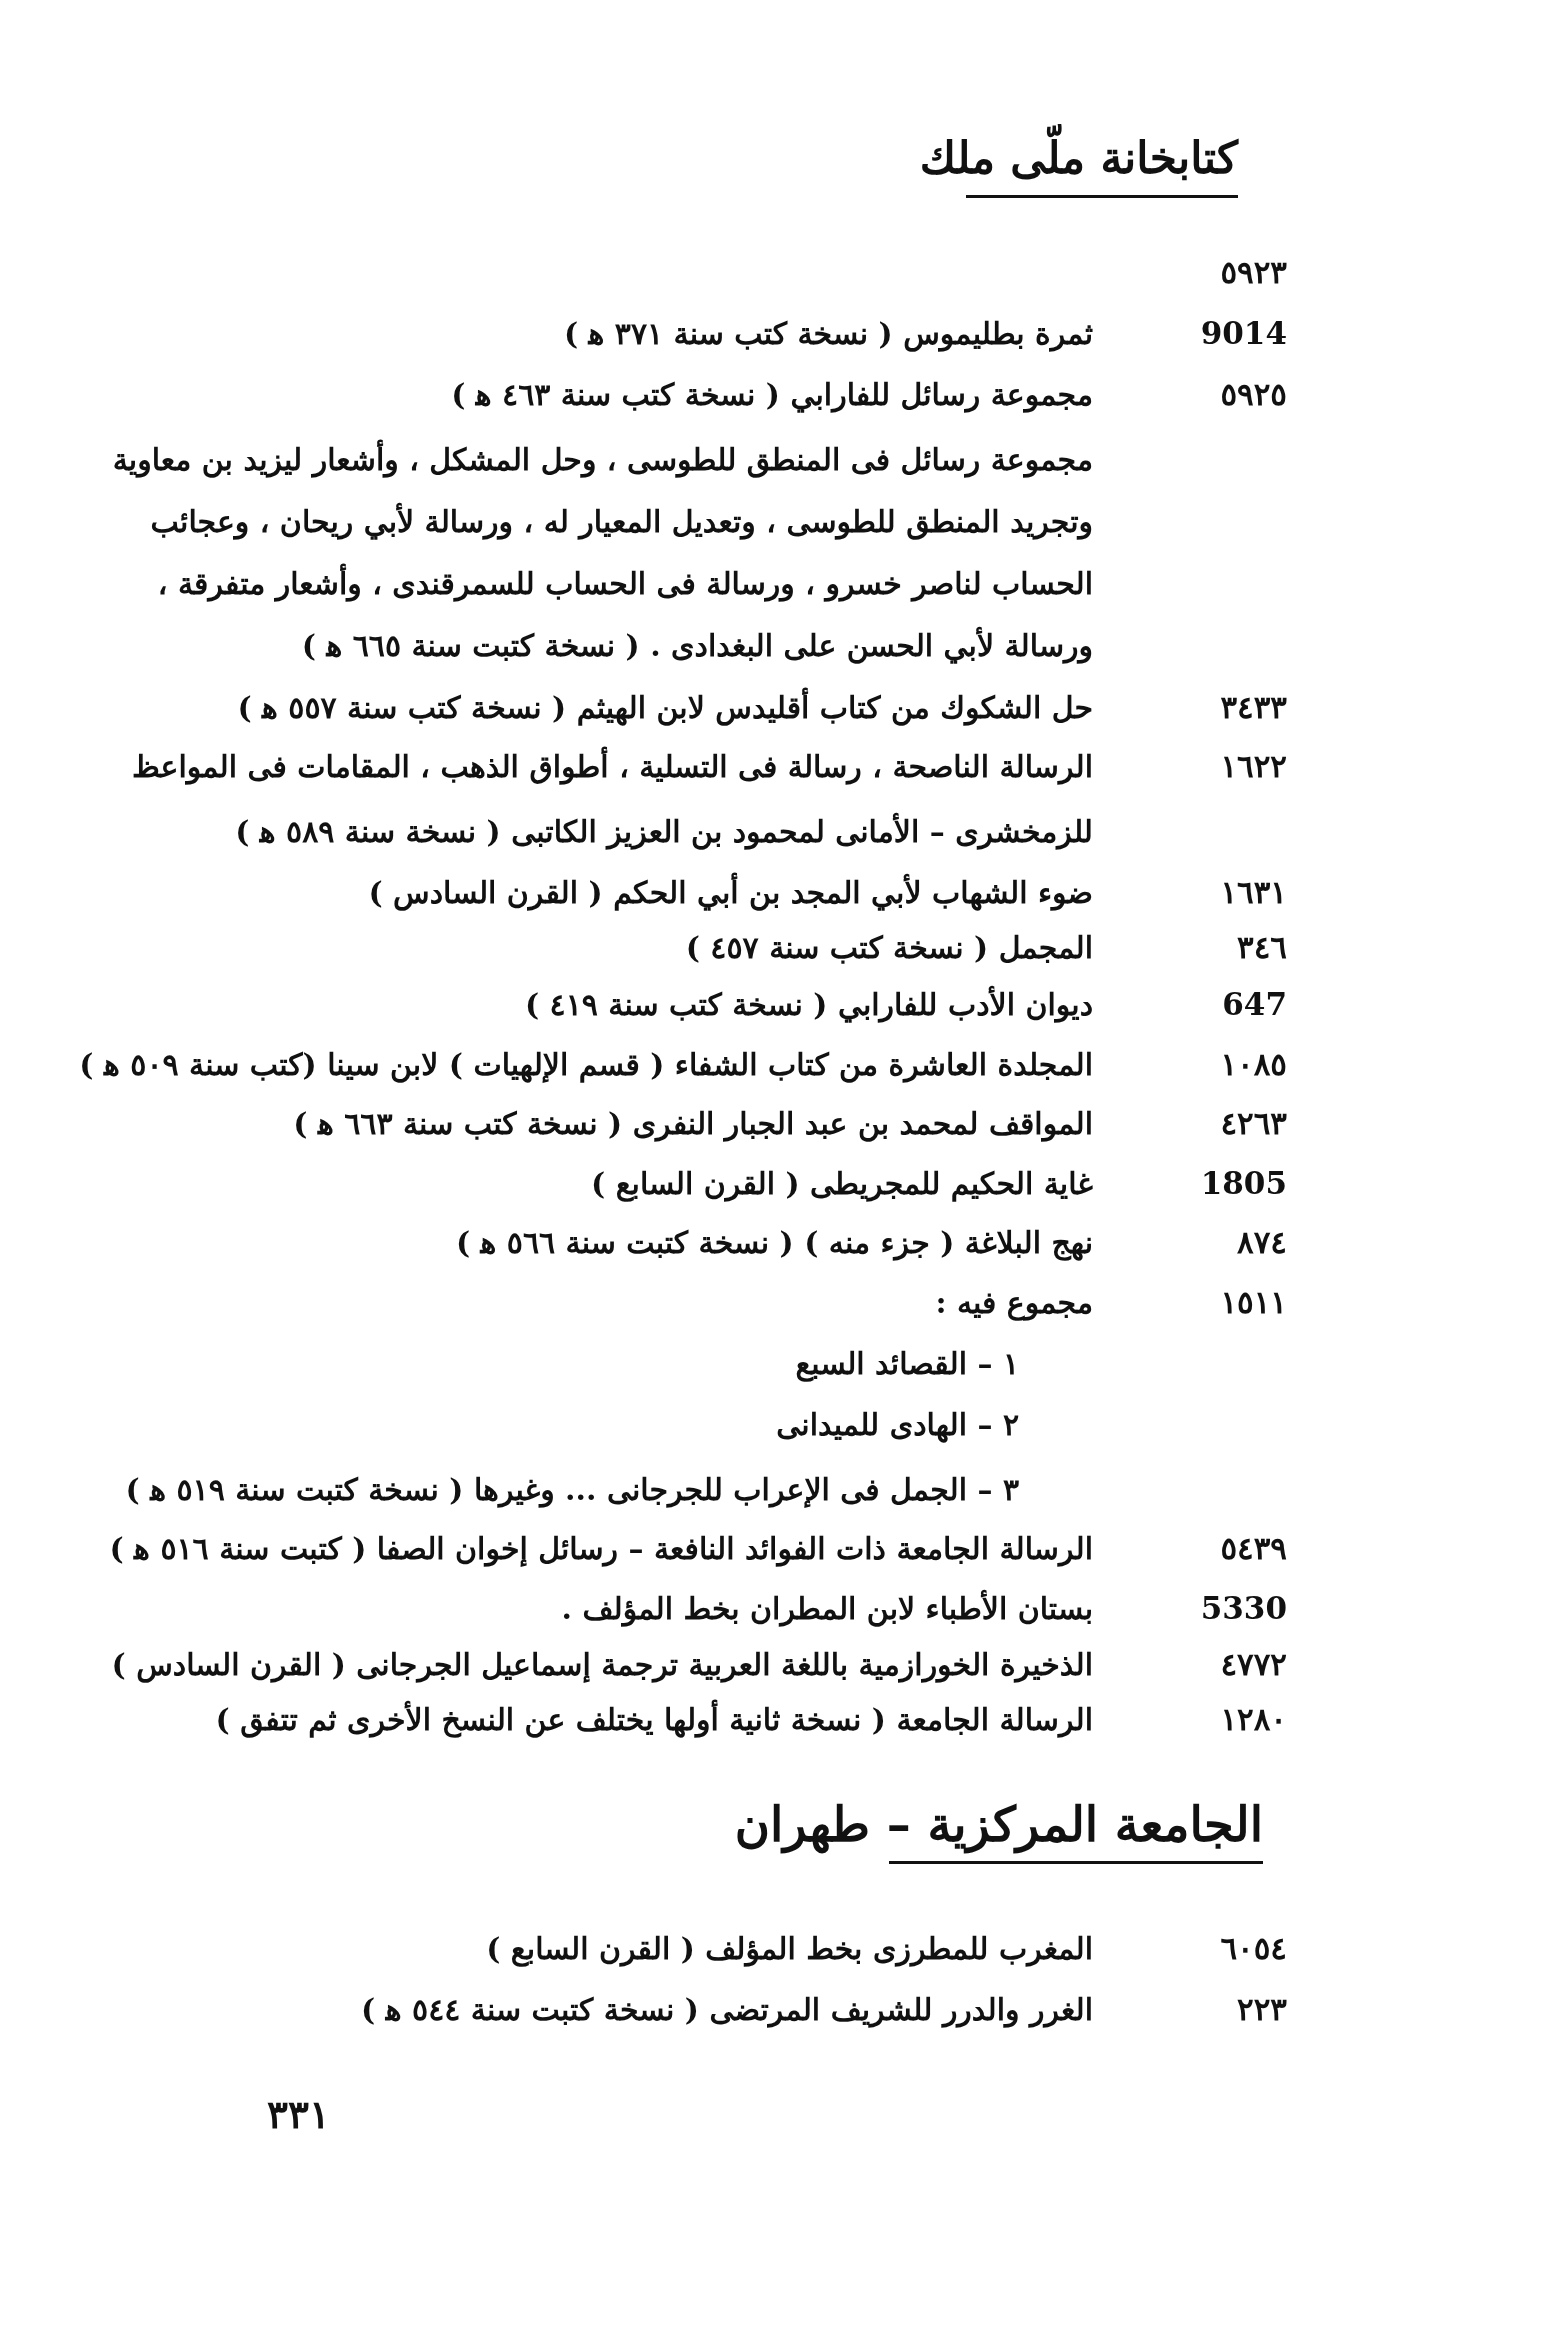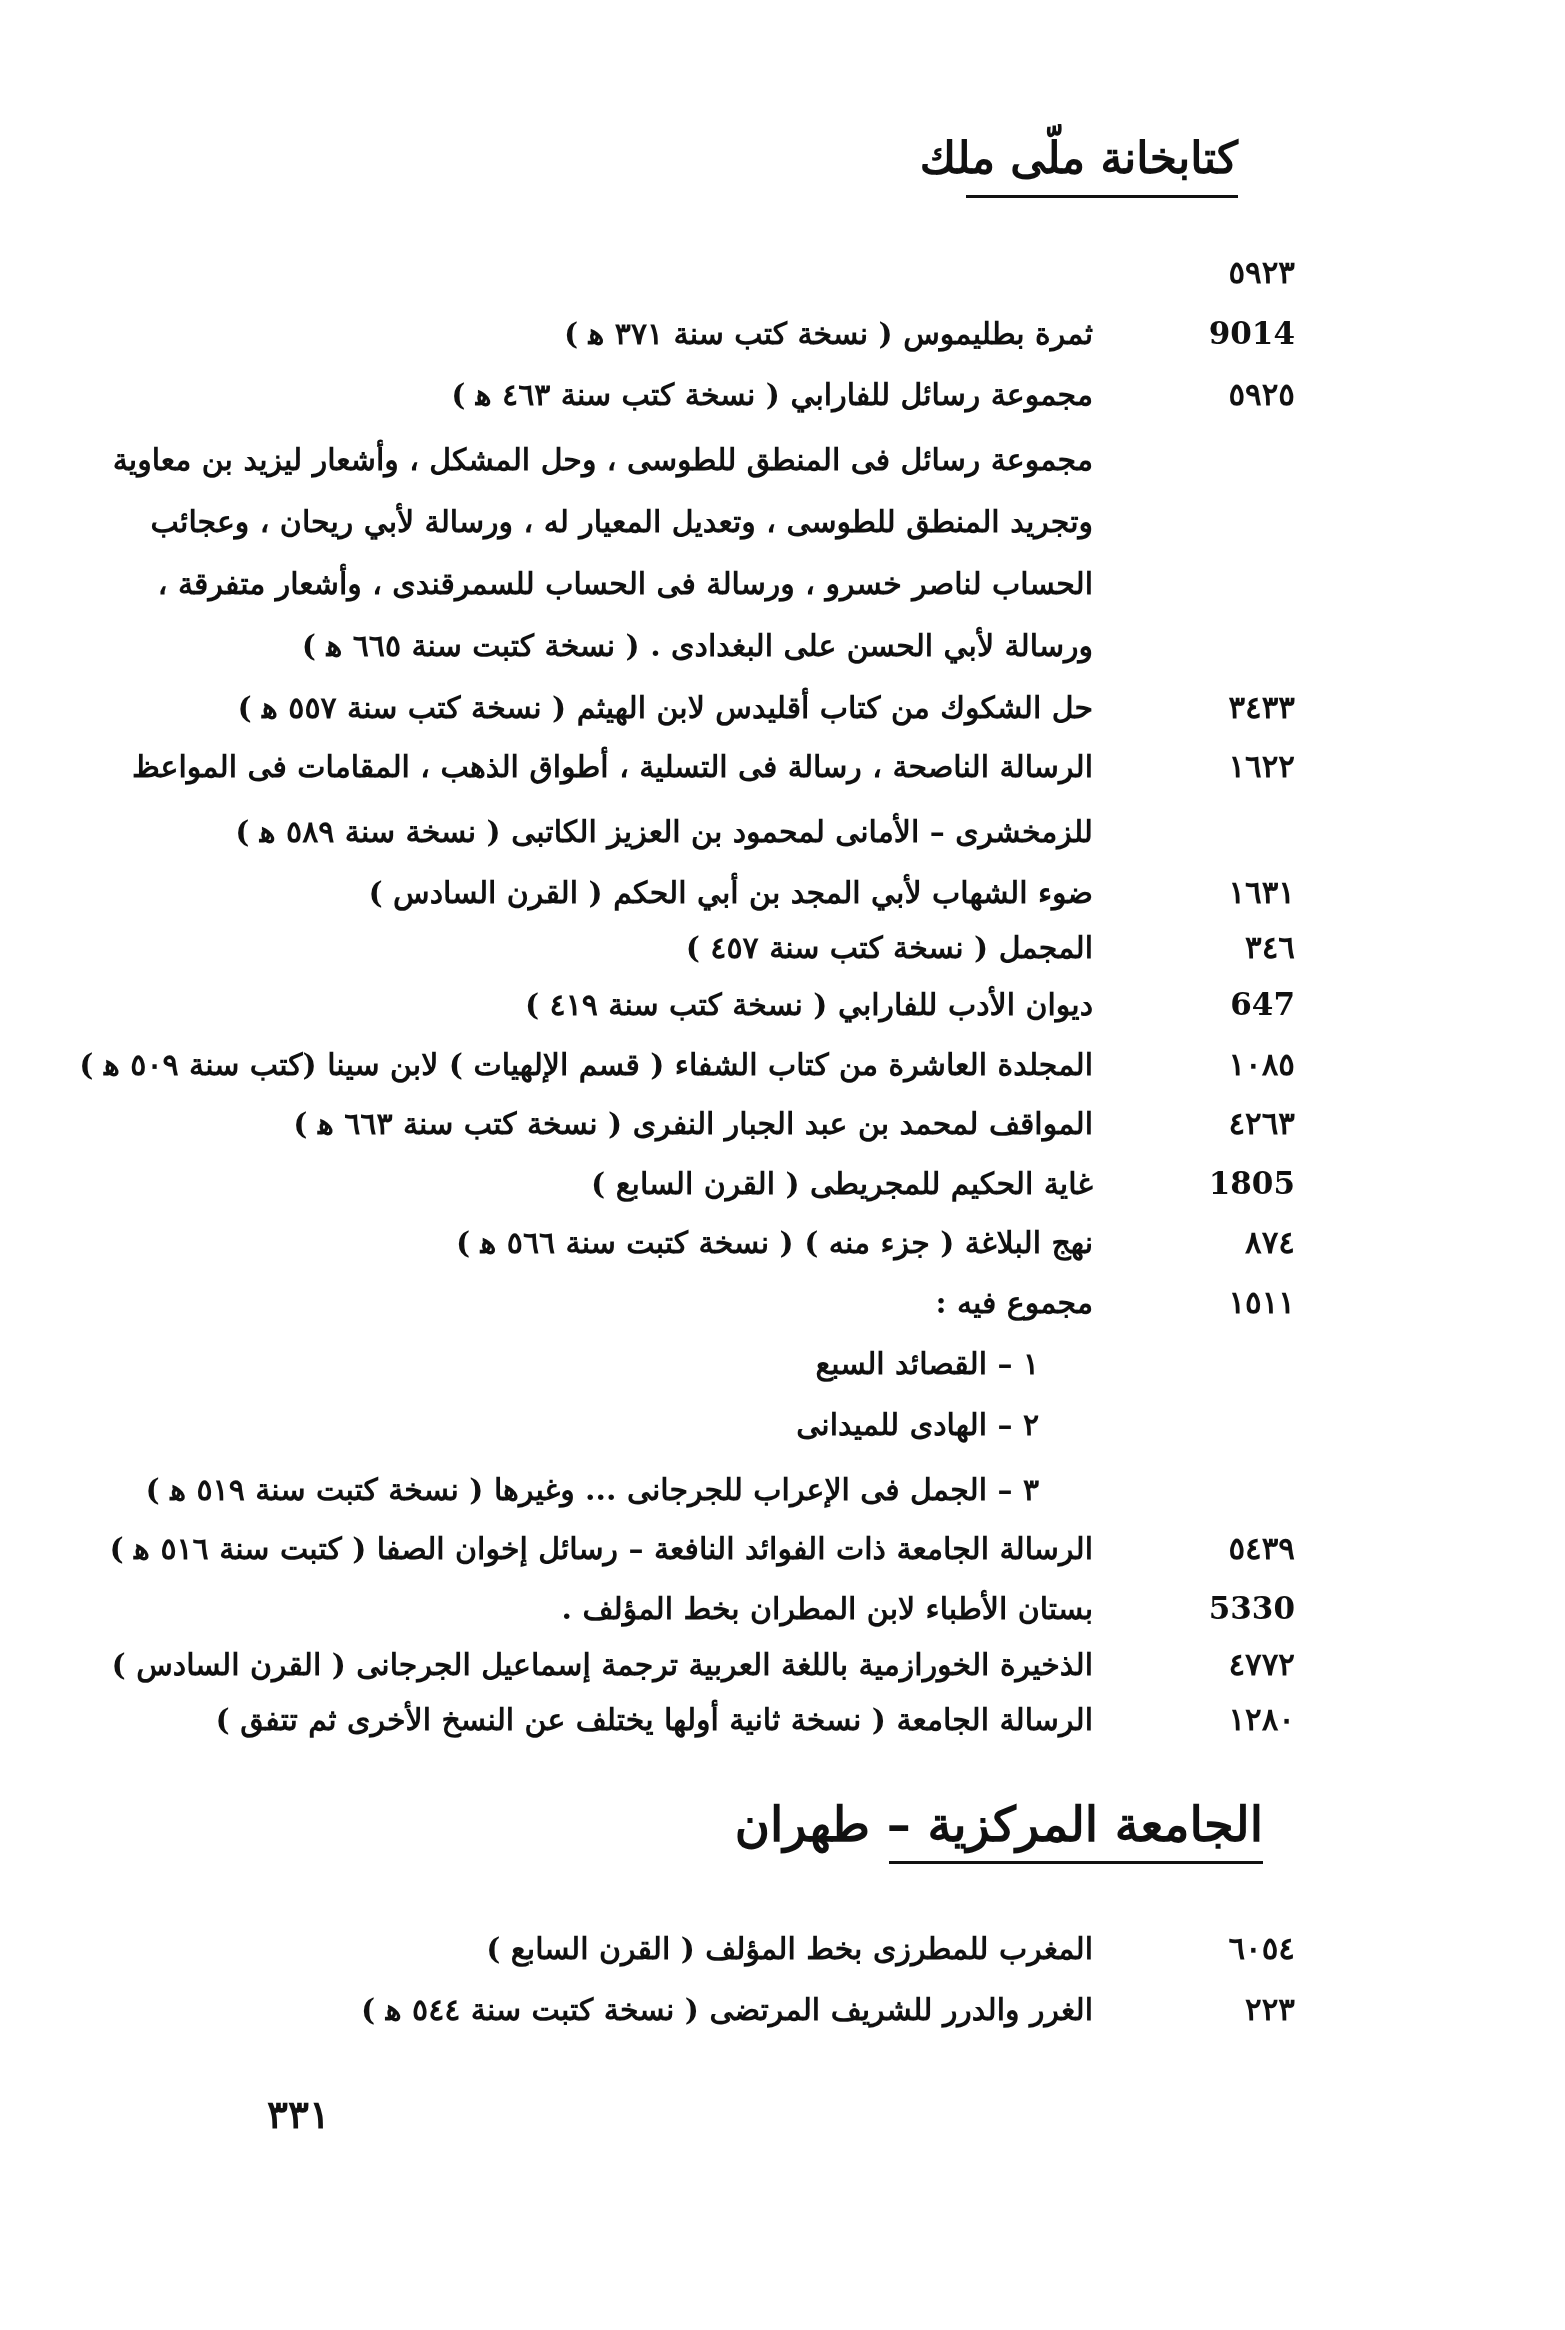--- a/index.html
+++ b/index.html
@@ -9,29 +9,29 @@
   }
   .page { position: absolute; inset: 0; direction: rtl; margin-left: 12px; }
   .header {
     position: absolute; top: 128px; right: 327px; width: 272px;
     text-align: center;
   }
   .header-title { font-size: 44px; font-weight: bold; line-height: 60px; white-space: nowrap; }
   .rule { height: 3.4px; background: #111; margin-top: 6.8px; }
   .entry { position: absolute; right: 0; left: 0; height: 51px; }
   .num {
-    position: absolute; right: 270px; width: 111px; 
+    position: absolute; right: 278px; width: 111px; 
     font-size: 31px; font-weight: bold; line-height: 51px;
   }
   .text {
     position: absolute; right: 472px; font-size: 30px; font-weight: bold;
     line-height: 51px; white-space: nowrap;
   }
   .text.just { left: 204px; text-align: justify; text-align-last: justify; }
-  .text.sub { right: 526px; }
+  .text.sub { right: 546px; }
   .section {
     position: absolute; top: 1794px; right: 302px; width: 374px; text-align: center;
   }
   .section-title { font-size: 48px; font-weight: bold; line-height: 60px; white-space: nowrap; }
   .pagenum {
     position: absolute; top: 2091px; left: 255px; font-size: 39px; font-weight: bold;
     direction: rtl;
   }
 </style>
 </head>

